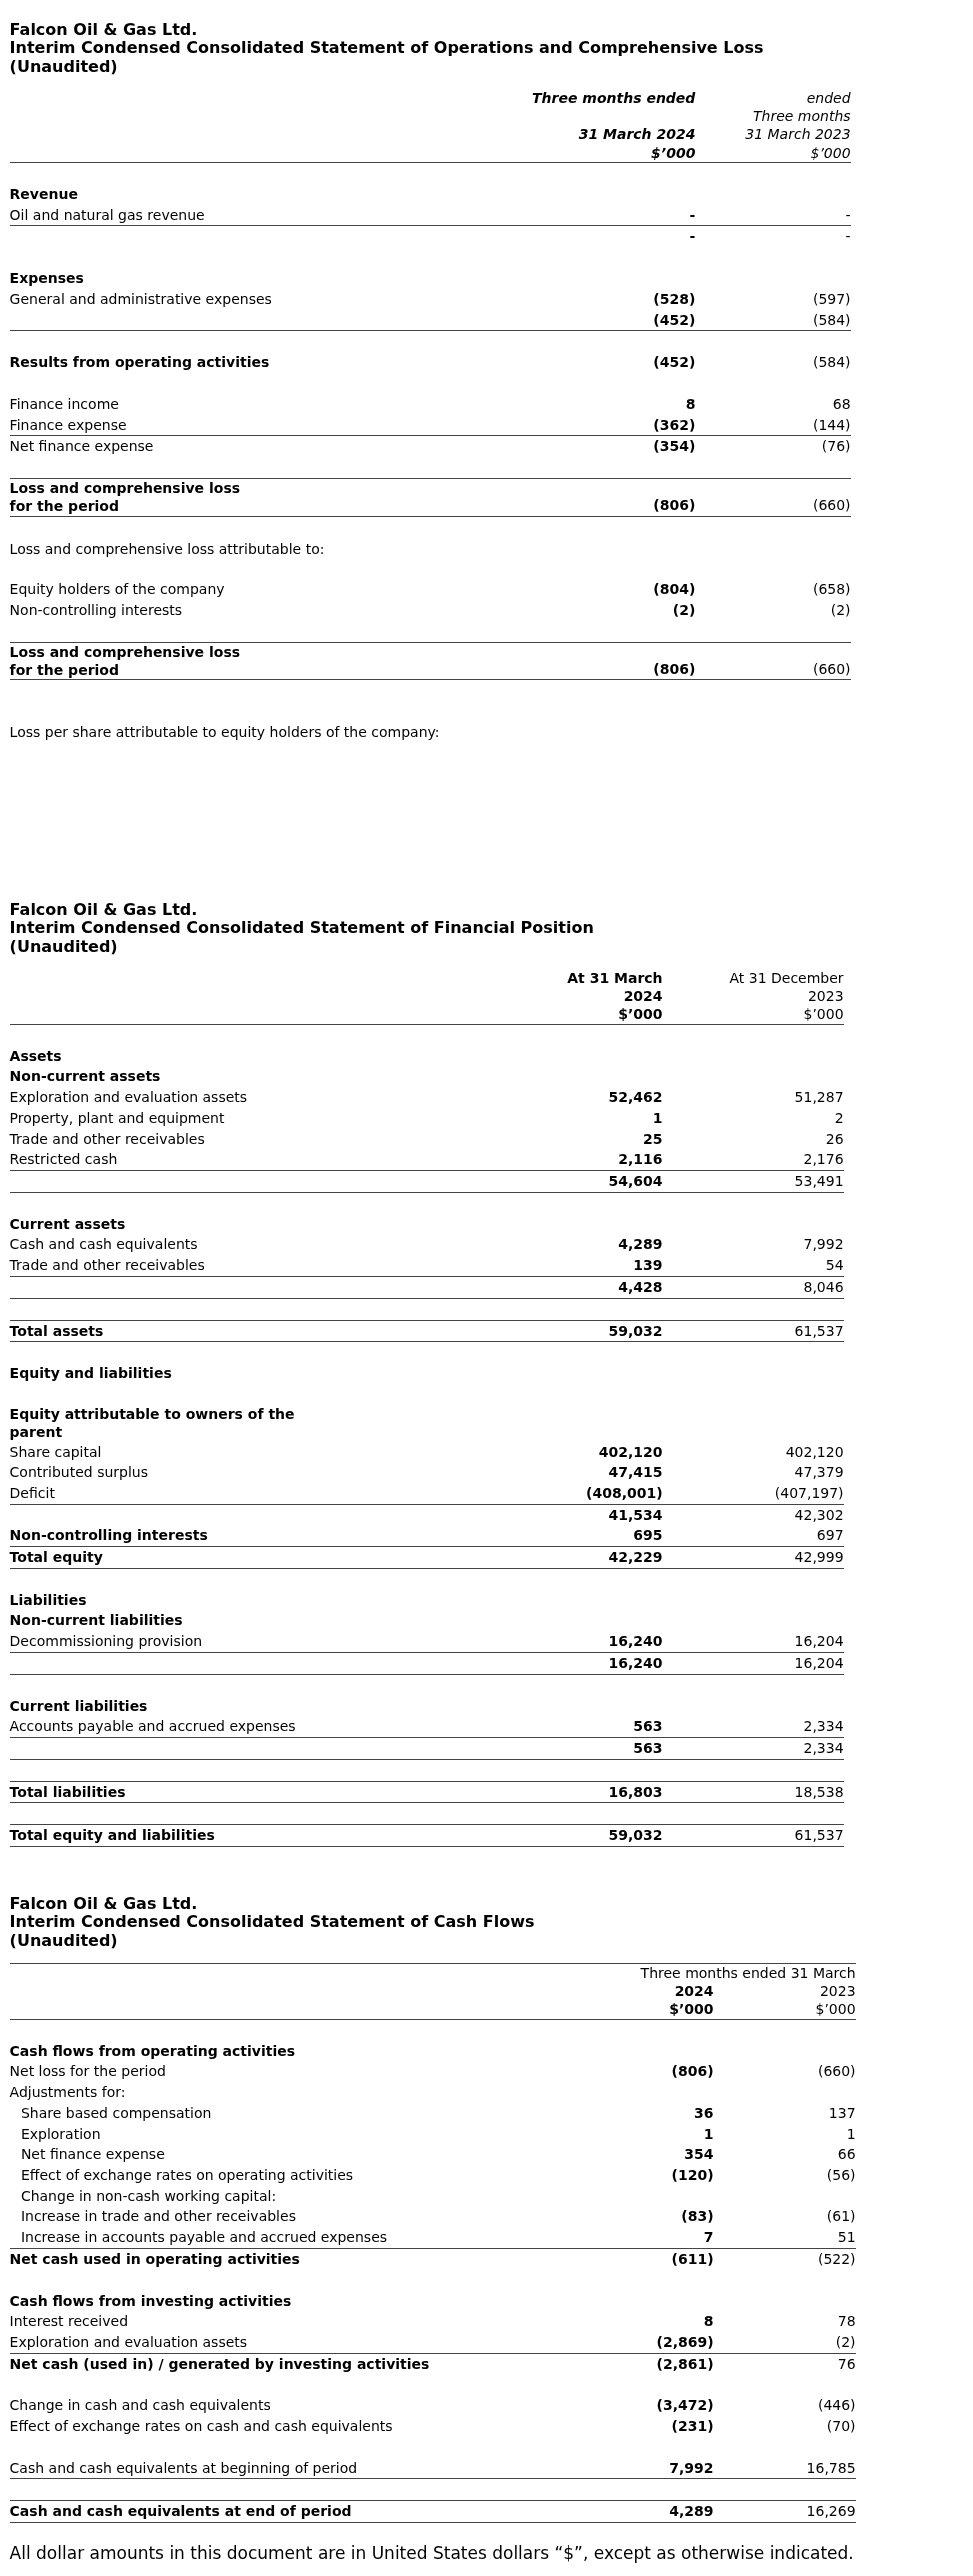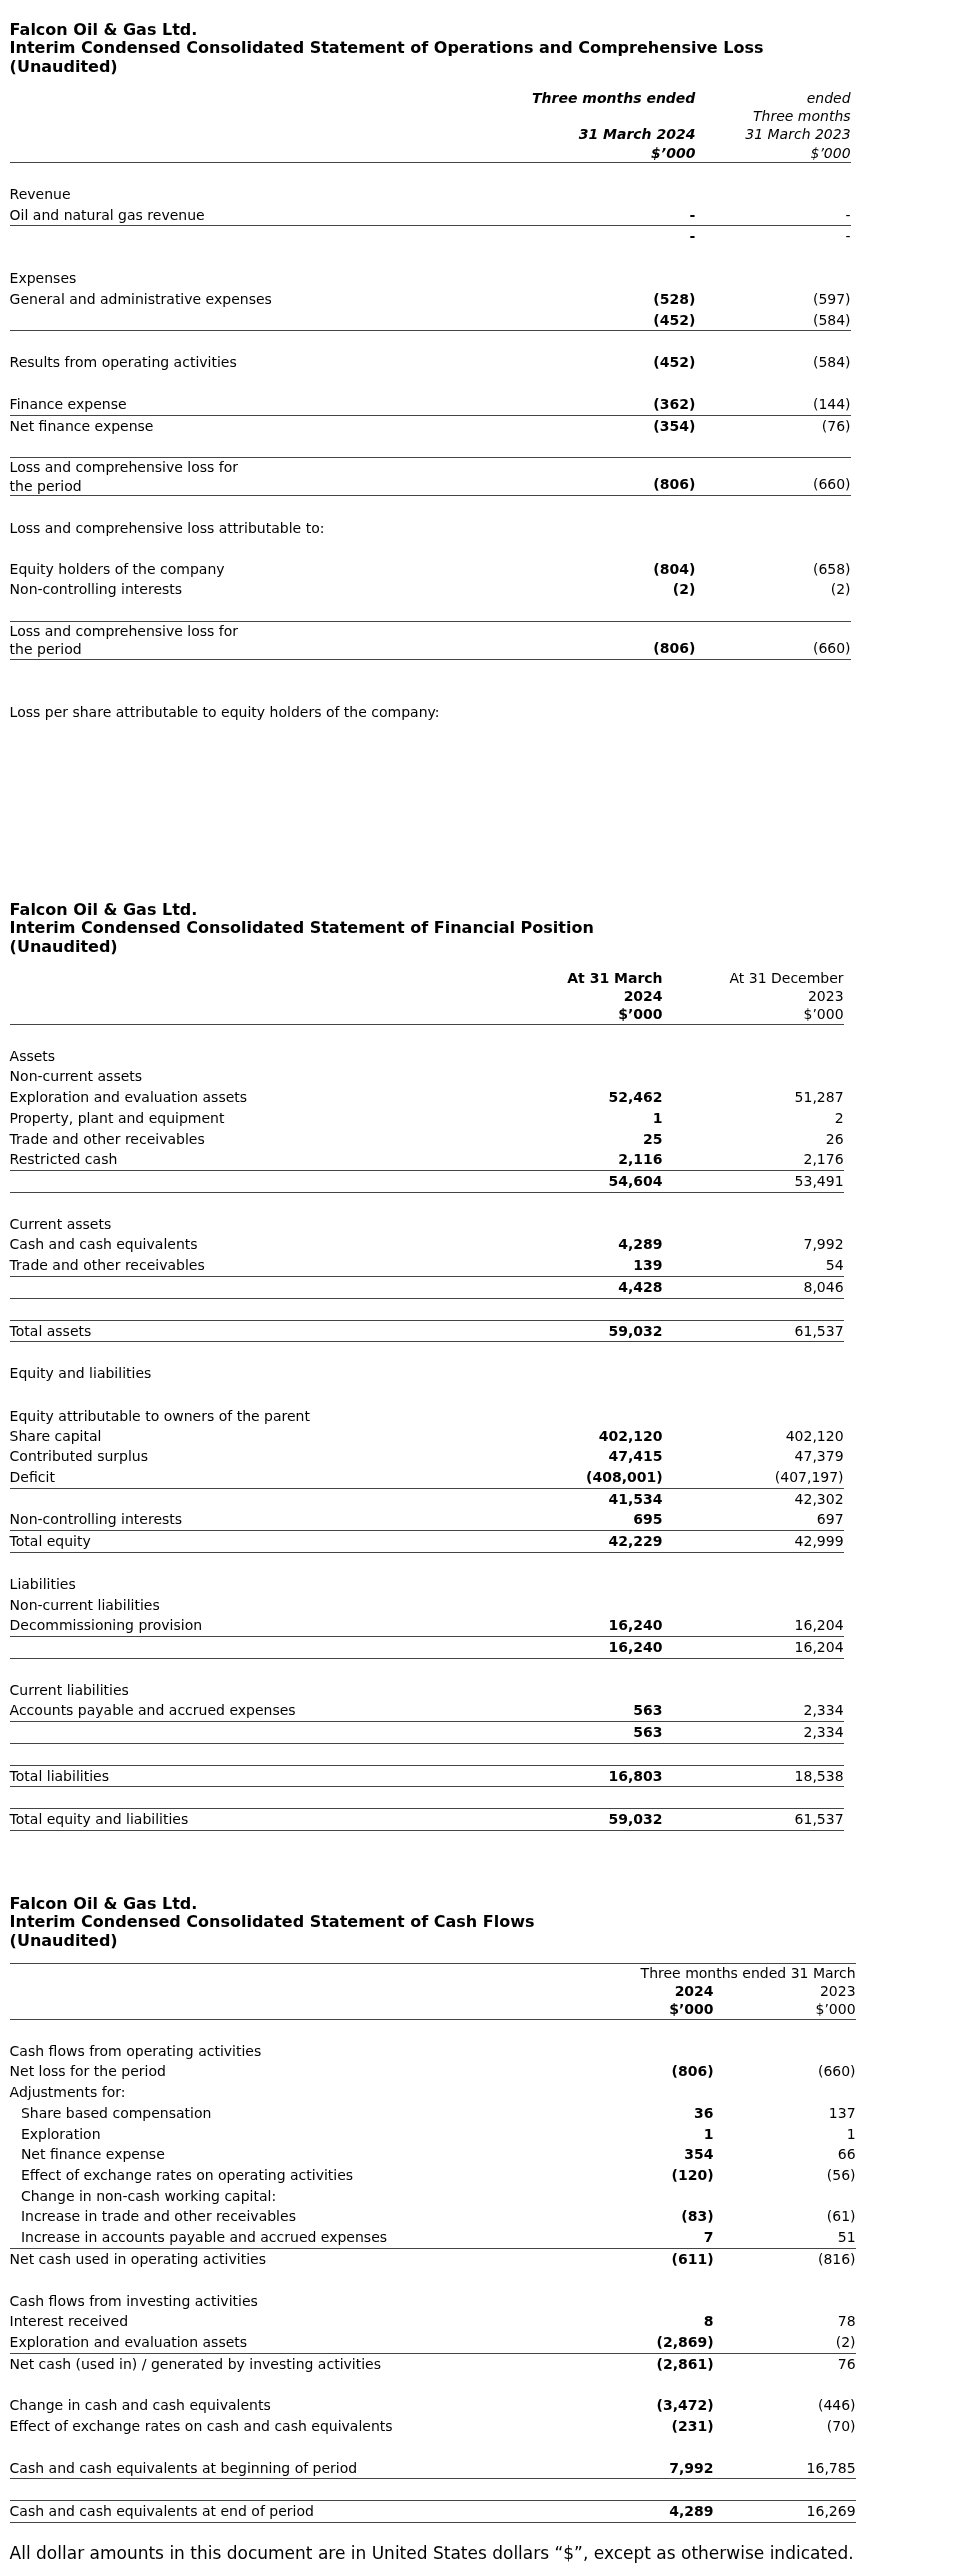--- a/index.html
+++ b/index.html
@@ -11,21 +11,21 @@
       font-family: "DejaVu Sans", sans-serif;
       font-size: 14px;
       color: #000;
     }
     .stmt { position: absolute; left: 9.6px; }
     .stmt-head { font-weight: bold; line-height: 18.3px; font-size: 16px; }
     table { border-collapse: collapse; table-layout: fixed; }
     td { padding: 0; height: 20.7px; line-height: 20.7px; font-size: 14px; white-space: nowrap; vertical-align: bottom; }
     td.num { text-align: right; }
     td.c1 { font-weight: bold; }
-    tr.bold td.lbl { font-weight: normal; }
+    tr.bold td.lbl { font-weight: bold; }
     tr.ital td { font-style: italic; }
     tr.wrap td.lbl { white-space: normal; line-height: 18.3px; }
     tr.indent td.lbl { padding-left: 11.3px; }
     tr.spacer td { height: 21px; }
     tr.bb td { border-bottom: 1.7px solid #444; }
     .hdr td { line-height: 18.3px; height: 18.3px; }
     .c2 { font-weight: normal; }
     #foot { position: absolute; left: 9.6px; top: 2543px; font-size: 17px; }
   </style>
 </head>
@@ -104,20 +104,25 @@
           <td colspan="3"></td>
         </tr>
     <tr class="bold">
           <td class="lbl">Results from operating activities</td>
           <td class="num c1">(452)</td>
           <td class="num c2">(584)</td>
         </tr>
     <tr class="spacer">
           <td colspan="3"></td>
         </tr>
+    <tr>
+          <td class="lbl">Finance income</td>
+          <td class="num c1">8</td>
+          <td class="num c2">68</td>
+        </tr>
     <tr class="bb">
           <td class="lbl">Finance expense</td>
           <td class="num c1">(362)</td>
           <td class="num c2">(144)</td>
         </tr>
     <tr>
           <td class="lbl">Net finance expense</td>
           <td class="num c1">(354)</td>
           <td class="num c2">(76)</td>
         </tr>
@@ -454,21 +459,21 @@
           <td class="num c2">(61)</td>
         </tr>
     <tr class="indent bb">
           <td class="lbl">Increase in accounts payable and accrued expenses</td>
           <td class="num c1">7</td>
           <td class="num c2">51</td>
         </tr>
     <tr class="bold">
           <td class="lbl">Net cash used in operating activities</td>
           <td class="num c1">(611)</td>
-          <td class="num c2">(816)</td>
+          <td class="num c2">(522)</td>
         </tr>
     <tr class="spacer">
           <td colspan="3"></td>
         </tr>
     <tr class="bold">
           <td class="lbl">Cash flows from investing activities</td>
           <td class="num c1"></td>
           <td class="num c2"></td>
         </tr>
     <tr>

